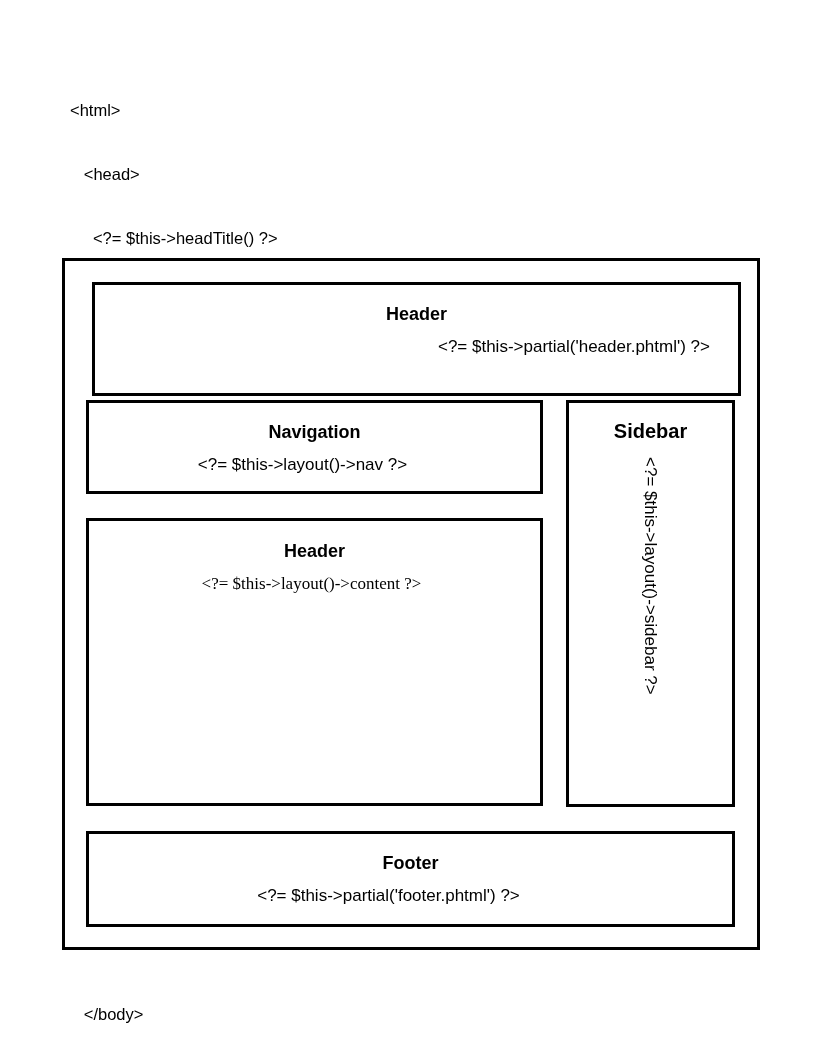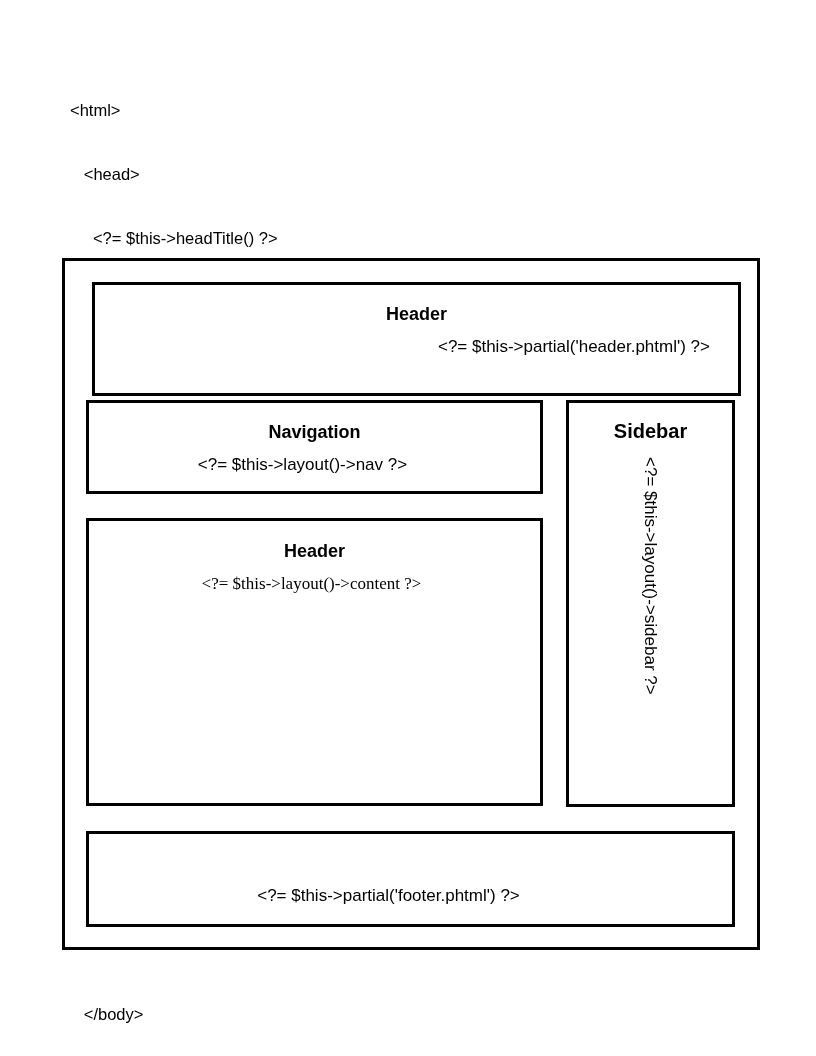--- a/index.html
+++ b/index.html
@@ -182,19 +182,20 @@
 </div>
 
 <div class="box" id="box-sidebar">
   <div class="box-title">Sidebar</div>
   <div id="sidebar-rotated-wrap">
     <div id="sidebar-rotated">&lt;?= $this-&gt;layout()-&gt;sidebar ?&gt;</div>
   </div>
 </div>
 
 <div class="box" id="box-footer">
+  <div class="box-title">Footer</div>
   <div class="box-code">&lt;?= $this-&gt;partial('footer.phtml') ?&gt;</div>
 </div>
 
 <div id="code-bottom">
   <span class="code-line">   &lt;/body&gt;</span>
   
 </div>
 
 </body></html>

